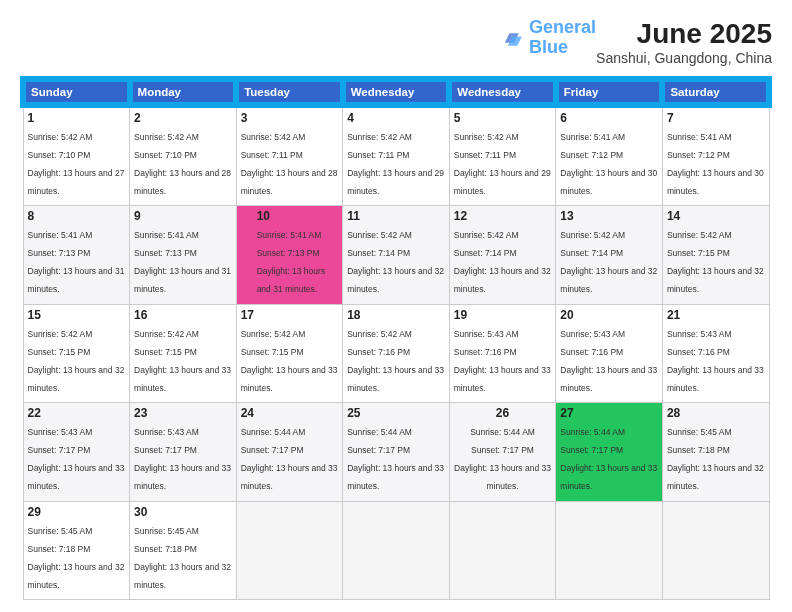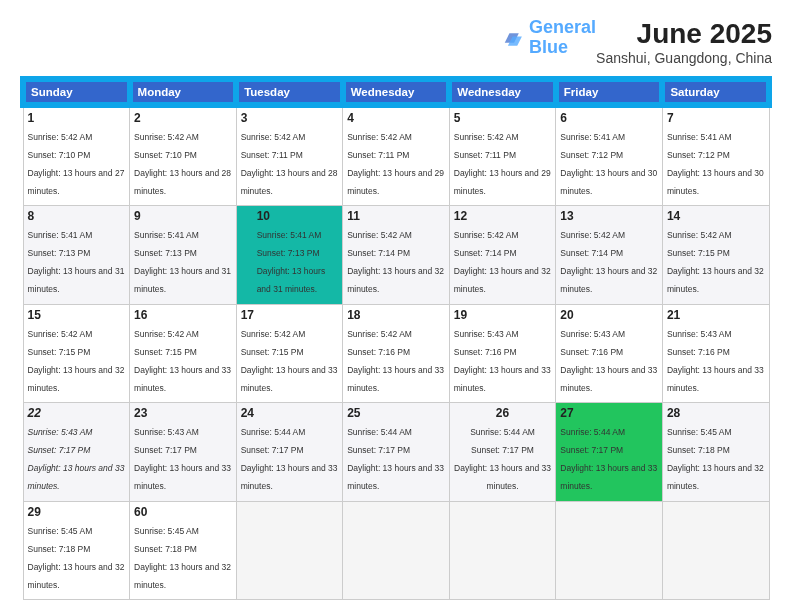--- a/index.html
+++ b/index.html
@@ -158,21 +158,21 @@
         </tr>
         <tr>
           <td style="background: rgb(245, 245, 248);">
       <span class="day-num">8</span>
       <span class="day-info">Sunrise: 5:41 AM<br>Sunset: 7:13 PM<br>Daylight: 13 hours and 31 minutes.</span>
     </td>
           <td style="background: rgb(245, 245, 248);">
       <span class="day-num">9</span>
       <span class="day-info">Sunrise: 5:41 AM<br>Sunset: 7:13 PM<br>Daylight: 13 hours and 31 minutes.</span>
     </td>
-          <td style="background: #14b8a6; padding-left: 20px;">
+          <td style="background: #ec4899; padding-left: 20px;">
       <span class="day-num">10</span>
       <span class="day-info">Sunrise: 5:41 AM<br>Sunset: 7:13 PM<br>Daylight: 13 hours and 31 minutes.</span>
     </td>
           <td style="background: rgb(245, 245, 248);">
       <span class="day-num">11</span>
       <span class="day-info">Sunrise: 5:42 AM<br>Sunset: 7:14 PM<br>Daylight: 13 hours and 32 minutes.</span>
     </td>
           <td style="background: rgb(245, 245, 248);">
       <span class="day-num">12</span>
       <span class="day-info">Sunrise: 5:42 AM<br>Sunset: 7:14 PM<br>Daylight: 13 hours and 32 minutes.</span>
@@ -210,21 +210,21 @@
           <td>
       <span class="day-num">20</span>
       <span class="day-info">Sunrise: 5:43 AM<br>Sunset: 7:16 PM<br>Daylight: 13 hours and 33 minutes.</span>
     </td>
           <td>
       <span class="day-num">21</span>
       <span class="day-info">Sunrise: 5:43 AM<br>Sunset: 7:16 PM<br>Daylight: 13 hours and 33 minutes.</span>
     </td>
         </tr>
         <tr>
-          <td style="background: rgb(245, 245, 248); font-style: italic;">
+          <td style="background: rgb(245, 245, 248);">
       <span class="day-num">22</span>
       <span class="day-info">Sunrise: 5:43 AM<br>Sunset: 7:17 PM<br>Daylight: 13 hours and 33 minutes.</span>
     </td>
           <td style="background: rgb(245, 245, 248);">
       <span class="day-num">23</span>
       <span class="day-info">Sunrise: 5:43 AM<br>Sunset: 7:17 PM<br>Daylight: 13 hours and 33 minutes.</span>
     </td>
           <td style="background: rgb(245, 245, 248); margin-left: 32px;">
       <span class="day-num">24</span>
       <span class="day-info">Sunrise: 5:44 AM<br>Sunset: 7:17 PM<br>Daylight: 13 hours and 33 minutes.</span>
@@ -245,21 +245,21 @@
       <span class="day-num">28</span>
       <span class="day-info">Sunrise: 5:45 AM<br>Sunset: 7:18 PM<br>Daylight: 13 hours and 32 minutes.</span>
     </td>
         </tr>
         <tr>
           <td>
       <span class="day-num">29</span>
       <span class="day-info">Sunrise: 5:45 AM<br>Sunset: 7:18 PM<br>Daylight: 13 hours and 32 minutes.</span>
     </td>
           <td>
-      <span class="day-num">60</span>
+      <span class="day-num">30</span>
       <span class="day-info">Sunrise: 5:45 AM<br>Sunset: 7:18 PM<br>Daylight: 13 hours and 32 minutes.</span>
     </td>
           <td class="empty"></td>
           <td class="empty"></td>
           <td class="empty"></td>
           <td class="empty"></td>
           <td class="empty"></td>
         </tr>
       </tbody>
   </table>

